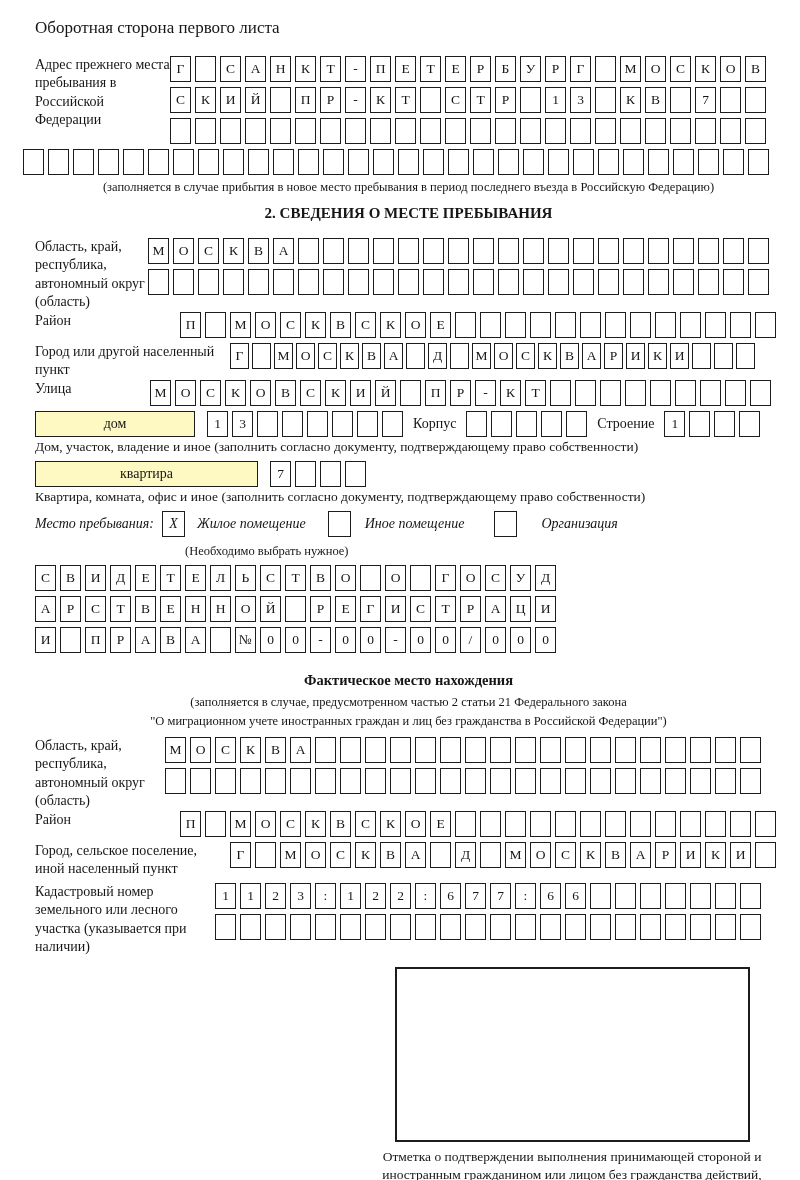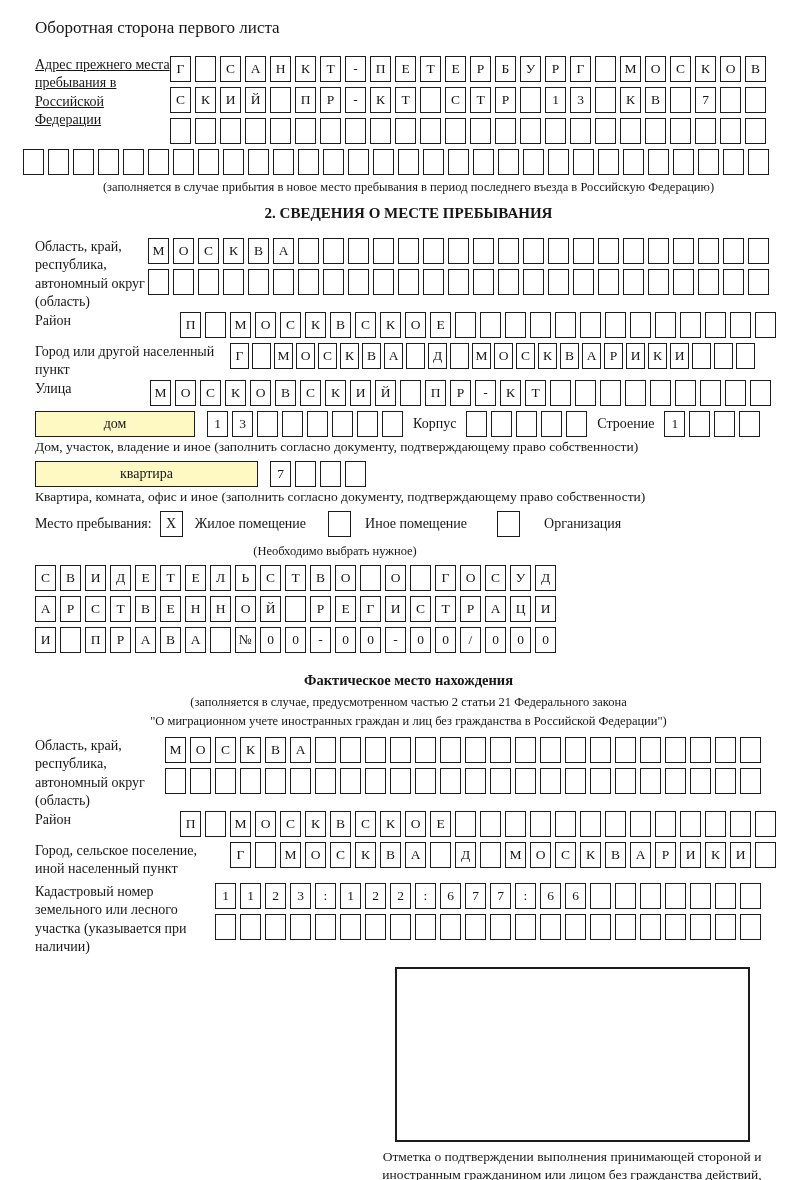--- a/index.html
+++ b/index.html
@@ -12,35 +12,35 @@
   .cells.tight{gap:3px;}
   .cells.tight .cell{width:19px;}
   .cell{box-sizing:border-box;width:21px;height:26px;border:1.7px solid #1c1c1c;display:inline-flex;align-items:center;justify-content:center;font-size:13.5px;flex-shrink:0;background:#fff;}
   .note{font-size:12.5px;text-align:center;margin:2px 0 4px;}
   .sec-title{font-size:15px;font-weight:bold;text-align:center;margin:10px 0 16px;}
   .sub-title{font-size:14.5px;font-weight:bold;text-align:center;margin:14px 0 6px;}
   .labelbox{box-sizing:border-box;border:1.7px solid #1c1c1c;height:26px;display:flex;align-items:center;justify-content:center;font-size:14px;flex-shrink:0;background:#fef9c3;}
   .caption{font-size:13.5px;margin:2px 0 6px;}
   .inline-lbl{font-size:14px;margin:0 10px;white-space:nowrap;align-self:center;}
   .chk{box-sizing:border-box;width:23px;height:26px;border:1.7px solid #1c1c1c;display:inline-flex;align-items:center;justify-content:center;font-size:14px;flex-shrink:0;}
-  .stay-row{display:flex;align-items:center;margin:4px 0 2px;font-size:14px;}
-  .stay-note{font-size:12.5px;margin:7px 0 6px 150px;width:300px;text-align:center;}
+  .stay-row{display:flex;align-items:center;margin:4px 0 2px;font-size:14px;font-style:italic;}
+  .stay-note{font-size:12.5px;margin:7px 0 6px 150px;width:300px;text-align:left;}
   .stamp-box{box-sizing:border-box;border:2px solid #1c1c1c;width:355px;height:175px;margin:10px 0 6px 360px;background:#fff;}
   .stamp-caption{width:400px;margin-left:337px;text-align:center;font-size:13.5px;line-height:1.4;}
   .mb2{margin-bottom:2px;}
 </style>
 </head>
 <body>
 
 <div class="page">
 
   <div class="hdr">Оборотная сторона первого листа</div>
 
   <div class="frow">
-    <div class="lbl" style="width:135px;text-decoration:underline;">Адрес прежнего места пребывания в Российской Федерации</div>
+    <div class="lbl" style="width:135px;">Адрес прежнего места пребывания в Российской Федерации</div>
     <div>
       <div class="cells">
           <span class="cell">Г</span>
           <span class="cell"></span>
           <span class="cell">С</span>
           <span class="cell">А</span>
           <span class="cell">Н</span>
           <span class="cell">К</span>
           <span class="cell">Т</span>
           <span class="cell">-</span>

